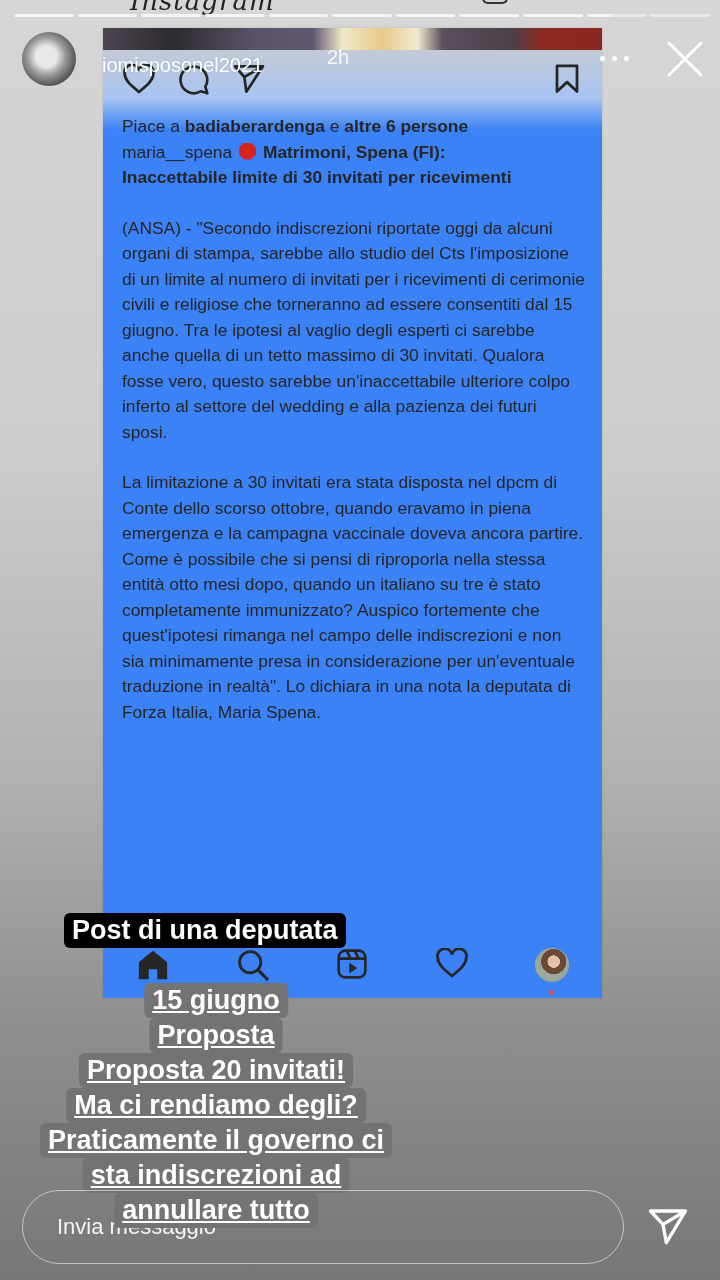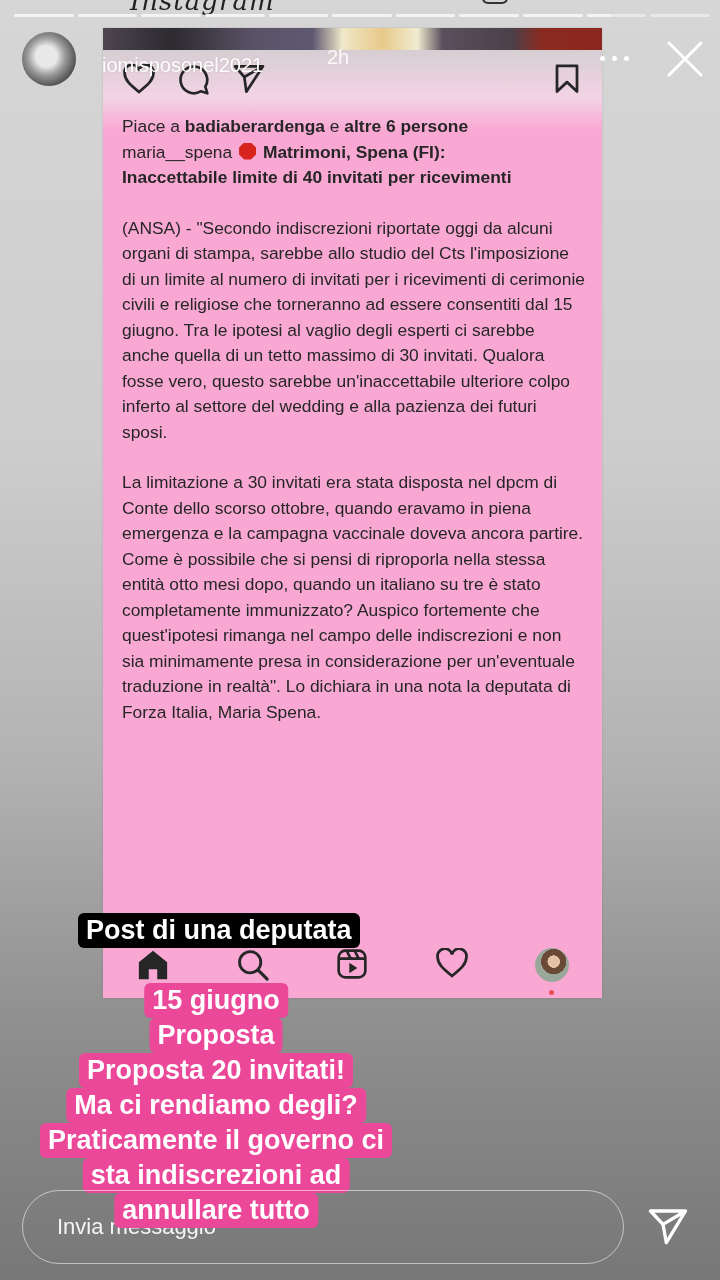--- a/index.html
+++ b/index.html
@@ -17,21 +17,21 @@
   .progress {
     position:absolute; top:14px; left:14px; right:10px; height:3px;
     display:flex; gap:4px;
   }
   .progress .seg { flex:1; height:3px; background:rgba(255,255,255,0.45); border-radius:2px; overflow:hidden; }
   .progress .seg .fill { height:100%; background:#f4f4f4; }
 
   
   .card {
     position:absolute; left:103px; top:28px; width:499px; height:970px;
-    background:#f9a8d4; box-shadow:0 0 2px rgba(0,0,0,0.15);
+    background:#3b82f6; box-shadow:0 0 2px rgba(0,0,0,0.15);
   }
   .card-top-fade {
     position:absolute; left:0; top:22px; width:100%; height:80px;
     background:linear-gradient(to bottom, rgba(210,210,210,0.9), rgba(240,240,240,0.6) 60%, rgba(255,255,255,0));
   }
   .photo-strip {
     position:absolute; left:0; top:0; width:100%; height:22px;
     background:linear-gradient(to right, #4d4550 0%, #2d2a30 14%, #5a5266 30%, #5f5871 42%, #efe8c8 48%, #e8c98a 56%, #f1ecd0 63%, #5c4f5e 68%, #4b4048 82%, #8b2a20 88%, #8a2720 100%);
   }
   .card-actions { position:absolute; left:0; top:36px; width:100%; height:40px; }
@@ -73,23 +73,24 @@
   .more-icon span { position:absolute; top:0; width:5px; height:5px; border-radius:50%; background:#fff; }
   .close-icon { position:absolute; left:666px; top:40px; width:38px; height:38px; }
 
   
   .caption {
     position:absolute; background:#000; color:#fff; font-weight:bold;
     font-size:27px; line-height:35px; border-radius:6px; padding:0 8px; white-space:nowrap;
   }
   .caption-stack { position:absolute; left:0; top:984px; width:440px; }
   .caption-stack .line {
-    position:absolute; background:#ec4899; color:#fff; font-weight:bold;
+    position:absolute; background:#737373; color:#fff; font-weight:bold;
     font-size:27px; line-height:35px; border-radius:6px; padding:0 8px; white-space:nowrap;
     transform:translateX(-50%);
+    text-decoration:underline;
   }
 
   
   .message-input {
     position:absolute; left:22px; top:1190px; width:602px; height:74px;
     border:1.5px solid rgba(255,255,255,0.55); border-radius:38px; box-sizing:border-box;
   }
   .message-input .ph {
     position:absolute; left:34px; top:23px; font-size:22px; color:rgba(255,255,255,0.92);
   }
@@ -162,21 +163,21 @@
     <p>
       <span>Piace a</span>
       <b>badiaberardenga</b>
       <span>e</span>
       <b>altre 6 persone</b>
     </p>
     <p>
       <span>maria__spena</span>
       <span class="stop-emoji"></span>
       <b>Matrimoni, Spena (FI):</b><br>
-      <b>Inaccettabile limite di 40 invitati per ricevimenti</b>
+      <b>Inaccettabile limite di 30 invitati per ricevimenti</b>
     </p>
     <div class="para-gap"></div>
     <p>(ANSA) - "Secondo indiscrezioni riportate oggi da alcuni organi di stampa, sarebbe allo studio del Cts l'imposizione di un limite al numero di invitati per i ricevimenti di cerimonie civili e religiose che torneranno ad essere consentiti dal 15 giugno. Tra le ipotesi al vaglio degli esperti ci sarebbe anche quella di un tetto massimo di 30 invitati. Qualora fosse vero, questo sarebbe un'inaccettabile ulteriore colpo inferto al settore del wedding e alla pazienza dei futuri sposi.</p>
     <div class="para-gap"></div>
     <p>La limitazione a 30 invitati era stata disposta nel dpcm di Conte dello scorso ottobre, quando eravamo in piena emergenza e la campagna vaccinale doveva ancora partire. Come è possibile che si pensi di riproporla nella stessa entità otto mesi dopo, quando un italiano su tre è stato completamente immunizzato? Auspico fortemente che quest'ipotesi rimanga nel campo delle indiscrezioni e non sia minimamente presa in considerazione per un'eventuale traduzione in realtà". Lo dichiara in una nota la deputata di Forza Italia, Maria Spena.</p>
   </div>
 
   <div class="card-nav">
     <svg class="ic" style="left:33px" width="34" height="34" viewBox="0 0 24 24">
       <path d="M12 2 L22 10 L22 22 L15 22 L15 15 L9 15 L9 22 L2 22 L2 10 Z" fill="#262626"></path>
@@ -203,21 +204,21 @@
 <div class="time">2h</div>
 <div class="more-icon">
   <span style="left:0"></span>
     <span style="left:12px"></span>
     <span style="left:24px"></span>
 </div>
 <svg class="close-icon" viewBox="0 0 38 38">
   <path d="M3 3 L35 35 M35 3 L3 35" stroke="#fff" stroke-width="3" stroke-linecap="round"></path>
 </svg>
 
-<div class="caption" style="left:78px; top:913px;">Post di una deputata</div>
+<div class="caption" style="left:64px; top:913px;">Post di una deputata</div>
 <div>
   <div class="caption-stack" style="left:216px; top:983px;">
       <div class="line">15 giugno</div>
     </div>
   <div class="caption-stack" style="left:216px; top:1018px;">
       <div class="line">Proposta</div>
     </div>
   <div class="caption-stack" style="left:216px; top:1053px;">
       <div class="line">Proposta 20 invitati!</div>
     </div>

